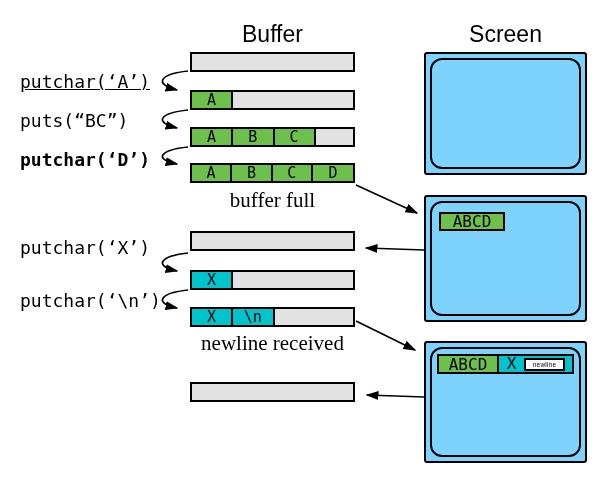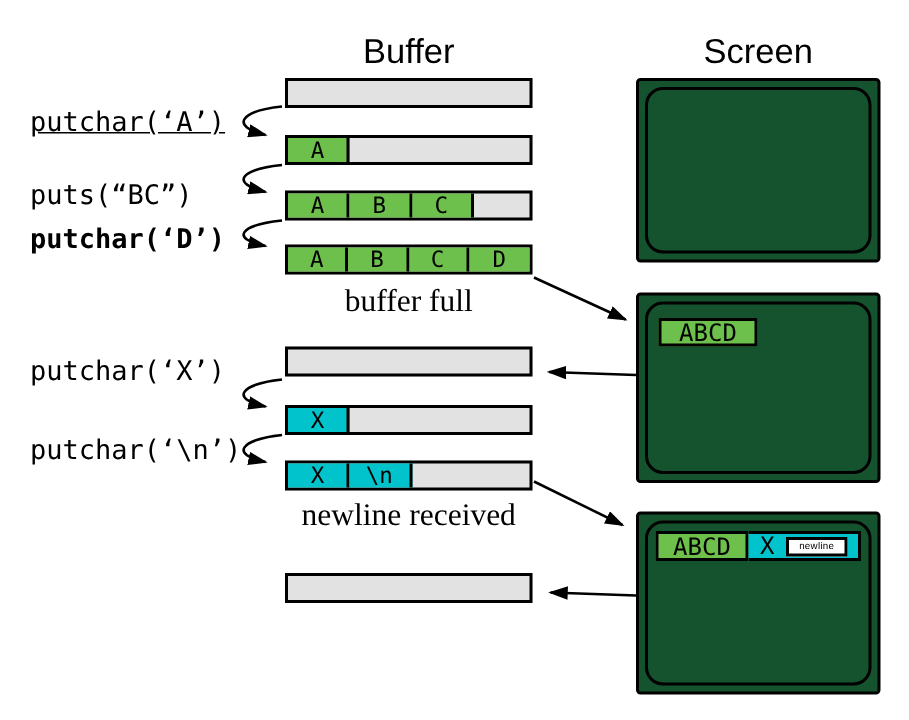--- a/index.html
+++ b/index.html
@@ -25,21 +25,21 @@
     font-family:"DejaVu Sans Mono", monospace; font-size:15px; padding-bottom:1px;
   }
   .cell.end { border-right:none; }
   .green { background:var(--green); }
   .cyan  { background:var(--cyan); }
   .caption {
     position:absolute; left:190px; width:165px; text-align:center;
     font-size:21px; line-height:22px; white-space:nowrap;font-family:Liberation Serif, serif;
   }
   .screenbox {
-    position:absolute; left:424px; width:163px; background:#14532d;
+    position:absolute; left:424px; width:163px; background:#7dd3fc;
     border:2px solid var(--line); border-radius:3px; box-sizing:border-box;
   }
   .screeninner {
     position:absolute; inset:4px; border:2px solid var(--line); border-radius:12px;
   }
   .flushbox {
     position:absolute; box-sizing:border-box; border:2px solid var(--line);
     display:flex; align-items:center; justify-content:center;
     font-family:"DejaVu Sans Mono", monospace; font-size:16px;
   }
@@ -67,21 +67,21 @@
 </style>
 </head>
 <body>
 
 <div class="stage">
 
   <div class="title" style="left:190px; top:22px; width:165px;">Buffer</div>
   <div class="title" style="left:424px; top:22px; width:163px;">Screen</div>
 
   <div class="call" style="top:72px;text-decoration:underline;">putchar(‘A’)</div>
-  <div class="call" style="top:111px;margin-top:10px;">puts(“BC”)</div>
+  <div class="call" style="top:111px;">puts(“BC”)</div>
   <div class="call" style="top:150px;font-weight:bold;">putchar(‘D’)</div>
   <div class="call" style="top:238px;">putchar(‘X’)</div>
   <div class="call" style="top:291px;">putchar(‘\n’)</div>
 
   <div class="brow" style="top:52px;"></div>
 
   <div class="brow" style="top:90px;">
     <div class="cell green">A</div>
   </div>
 

